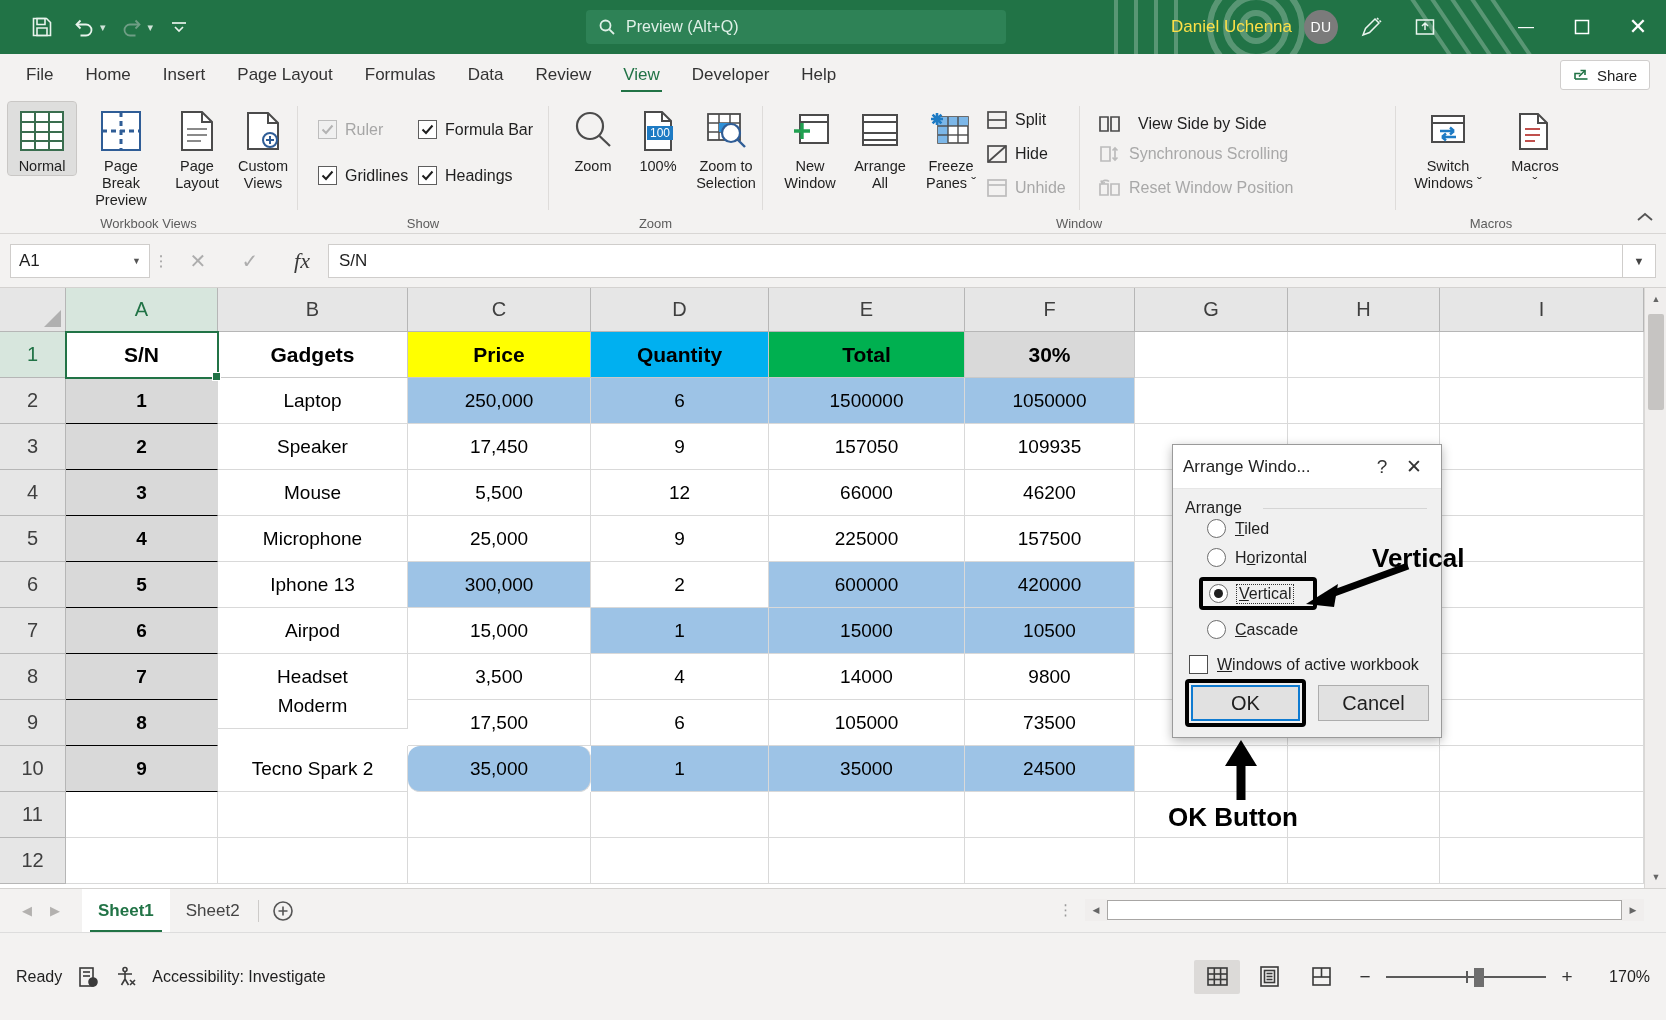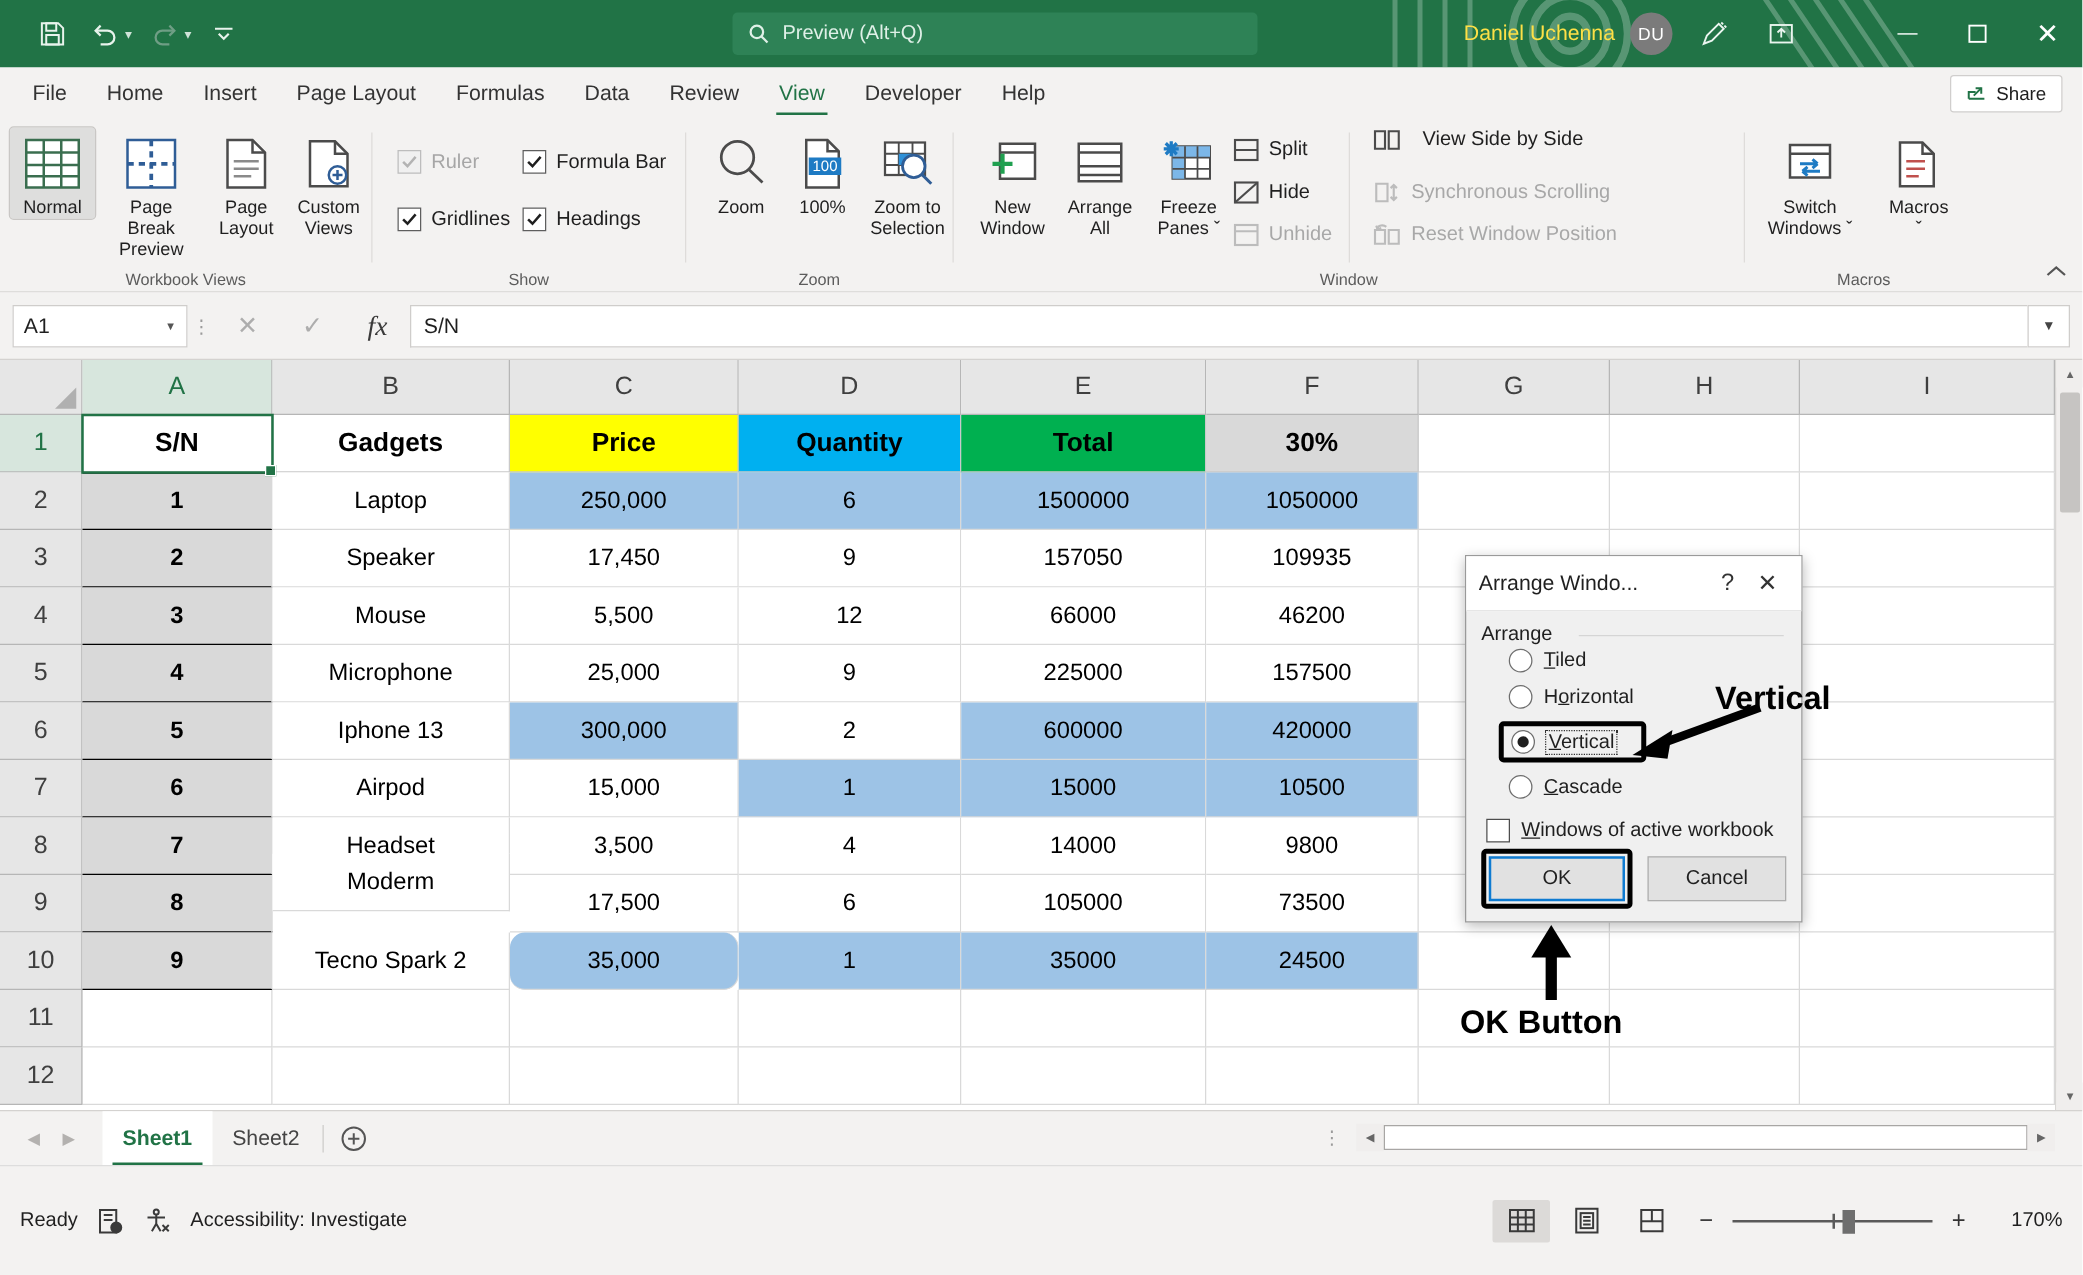--- a/index.html
+++ b/index.html
@@ -274,21 +274,21 @@
   .radio .dot { width:9px; height:9px; border-radius:50%; background:#1f1f1f; }
   .rlabel { font-size:16px; color:#1f1f1f; }
   .rlabel u { text-decoration:underline; }
   .radiorow.highlight { margin-left:14px; padding:3px 8px 3px 6px; border:4px solid #000; border-radius:4px; width:118px;}
   .radiorow.highlight .rlabel { outline:1px dotted #333; padding:0 2px;}
   .chk-row { display:flex; align-items:center; gap:9px; margin:16px 0 0 4px; cursor:pointer;}
   .chk { width:19px; height:19px; border:1px solid #4d4d4d; background:#fff; flex:none;}
   .dlg-btns { position:absolute; left:0; right:0; bottom:10px; display:flex; align-items:center; padding:0 12px; gap:12px;}
   .btn {
     height:36px; flex:1; background:#e1e1e1; border:1px solid #adadad;
-    display:flex; align-items:center; justify-content:center; font-size:16px; color:#1f1f1f;
+    display:flex; align-items:center; justify-content:center; font-size:20px; color:#1f1f1f;
     cursor:pointer;
   }
   .ok-wrap { border:4px solid #000; border-radius:4px; padding:2px; flex:1; display:flex;}
   .ok-wrap .btn { border:2px solid #0f7bd1; flex:1;}
 
   
   .anno-text {
     position:absolute; font-weight:bold; font-size:26px; color:#000; z-index:25; white-space:nowrap;
   }
   .anno-svg { position:absolute; z-index:24; pointer-events:none; }
@@ -609,21 +609,21 @@
       <div class="smallbtn disabled" style="left:218px; top:80px;">
         <svg width="22" height="20" viewBox="0 0 22 20" fill="none" stroke="#bcbcbc" stroke-width="1.7">
           <rect x="2" y="2" width="18" height="16"></rect>
             <line x1="2" y1="7" x2="20" y2="7"></line>
         </svg>
         <span>Unhide</span>
       </div>
 
       <div class="rgroup-sep" style="left:316px; top:10px;"></div>
 
-      <div class="smallbtn" style="left:330px; top:4px;gap:16px;">
+      <div class="smallbtn" style="left:330px; top:16px;gap:16px;">
         <svg width="24" height="20" viewBox="0 0 24 20" fill="none" stroke="#4b4b4b" stroke-width="1.7">
           <path d="M2 3h8v14H2z"></path>
             <path d="M13 3h8v14h-8z"></path>
         </svg>
         <span>View Side by Side</span>
       </div>
       <div class="smallbtn disabled" style="left:330px; top:46px;">
         <svg width="24" height="20" viewBox="0 0 24 20" fill="none" stroke="#bcbcbc" stroke-width="1.7">
           <path d="M3 3h9v14H3z"></path>
             <path d="M17 4v12M14.5 6.5 17 4l2.5 2.5M14.5 13.5 17 16l2.5-2.5"></path>

